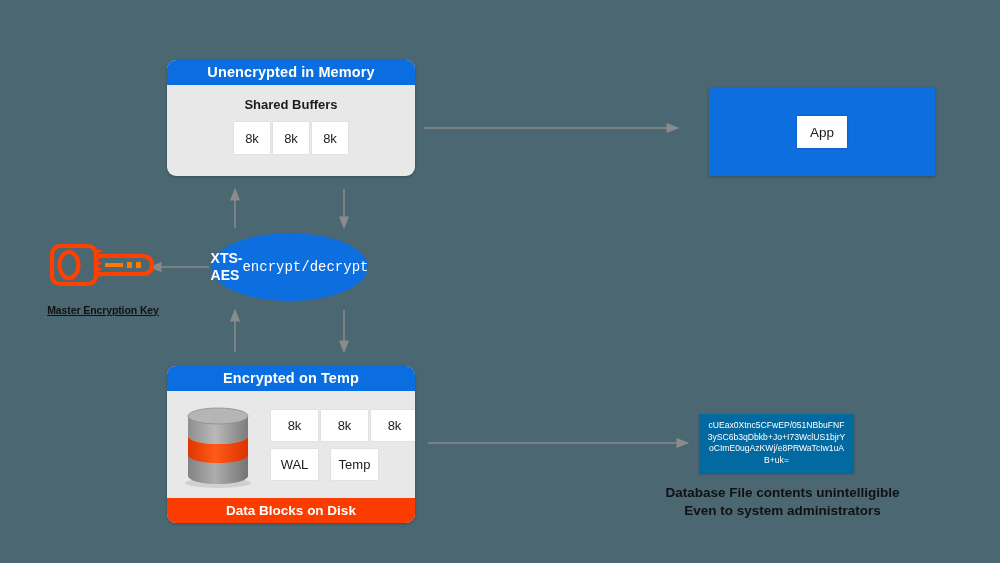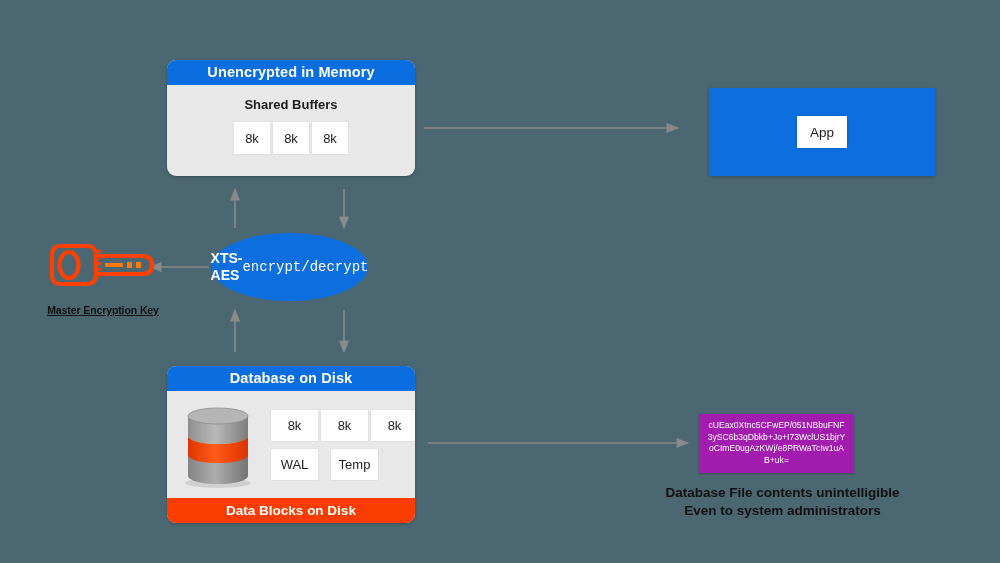--- a/index.html
+++ b/index.html
@@ -208,21 +208,21 @@
     box-shadow: 0 0 2px rgba(0,0,0,0.3);
   }
 
   
   #cipher-box {
     position: absolute;
     left: 699px;
     top: 414px;
     width: 155px;
     height: 59px;
-    background: #a21caf;
+    background: #0369a1;
     padding: 6px 8px;
     box-sizing: border-box;
     color: #ffffff;
     font-size: 8.6px;
     line-height: 11.6px;
     text-align: center;
     word-break: break-all;
     box-shadow: 0 1px 2px rgba(0,0,0,0.25);
   }
   #cipher-caption {
@@ -322,21 +322,21 @@
       <g fill="#ff7a00">
         <rect x="58" y="23" width="18" height="4"></rect>
         <rect x="80" y="22" width="5" height="6"></rect>
         <rect x="89" y="22" width="5" height="6"></rect>
       </g>
     </svg>
     <div id="key-caption">Master Encryption Key</div>
   </div>
 
   <div class="panel" id="disk-panel">
-    <div class="panel-header">Database on Disk</div>
+    <div class="panel-header">Encrypted on Temp</div>
     <div class="panel-body">
 
       <svg class="cylinder" viewBox="0 0 74 86">
         <defs>
           <linearGradient id="gtop" x1="0" y1="0" x2="1" y2="0">
             <stop offset="0" stop-color="#8e8e8e"></stop>
             <stop offset="0.45" stop-color="#b9b9b9"></stop>
             <stop offset="1" stop-color="#7c7c7c"></stop>
           </linearGradient>
           <linearGradient id="gband" x1="0" y1="0" x2="1" y2="0">

